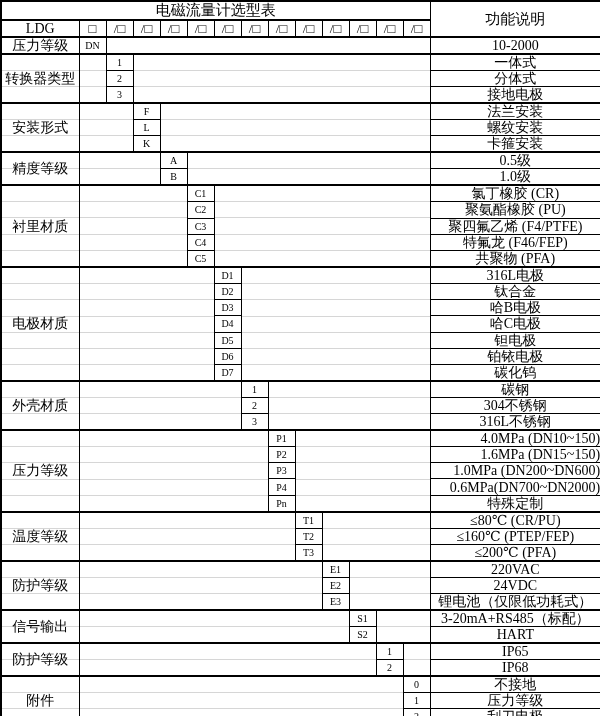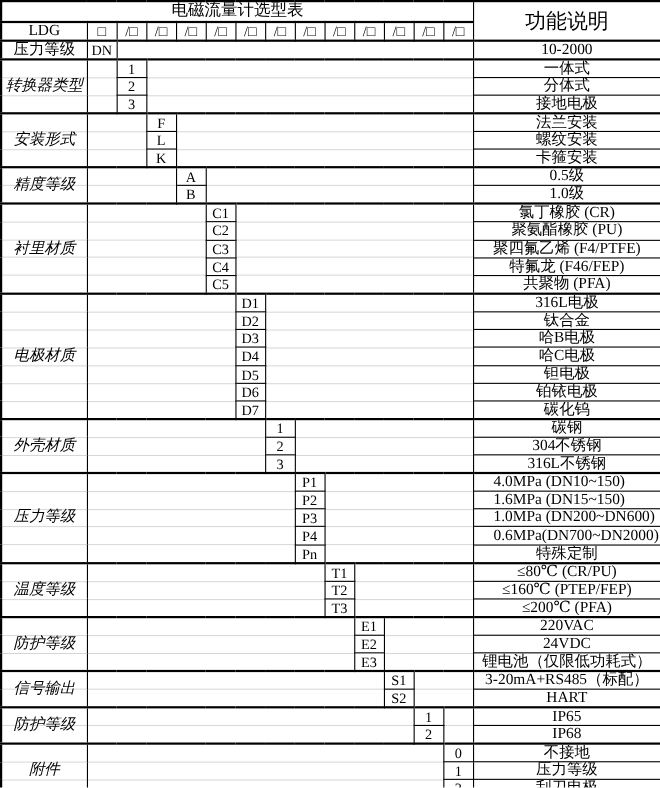--- a/index.html
+++ b/index.html
@@ -13,31 +13,30 @@
   }
   td{
     border:1px solid #000;
     font-size:14px;line-height:15px;padding:0;
     text-align:center;vertical-align:middle;
     overflow:hidden;white-space:nowrap;
   }
   tr{height:16.2px}
   tr.r-title{height:19px}
   .title-cell{border-bottom-width:2px;font-size:15px}
-  .desc-hdr{font-size:19px}
+  .desc-hdr{font-size:15px}
   .gb{border-top-width:2px}
   .slot{font-size:13px}
-  .code{font-size:13px}
-  .desc.left{text-align:left;padding-left:18px}
+  .code{font-size:10px}
+  .desc.left{text-align:right;padding-left:7px}
   
   .shaded{
     background:repeating-linear-gradient(to bottom,
       rgba(0,0,0,0) 0, rgba(0,0,0,0) 15.2px,
       #d6d6d6 15.2px, #d6d6d6 16.2px);
-    font-style:italic;
   }
 </style>
 </head>
 <body>
 
 <table class="sel">
   <colgroup id="cols">
       <col style="width: 78px;">
       <col style="width: 27px;">
       <col style="width: 27px;">

